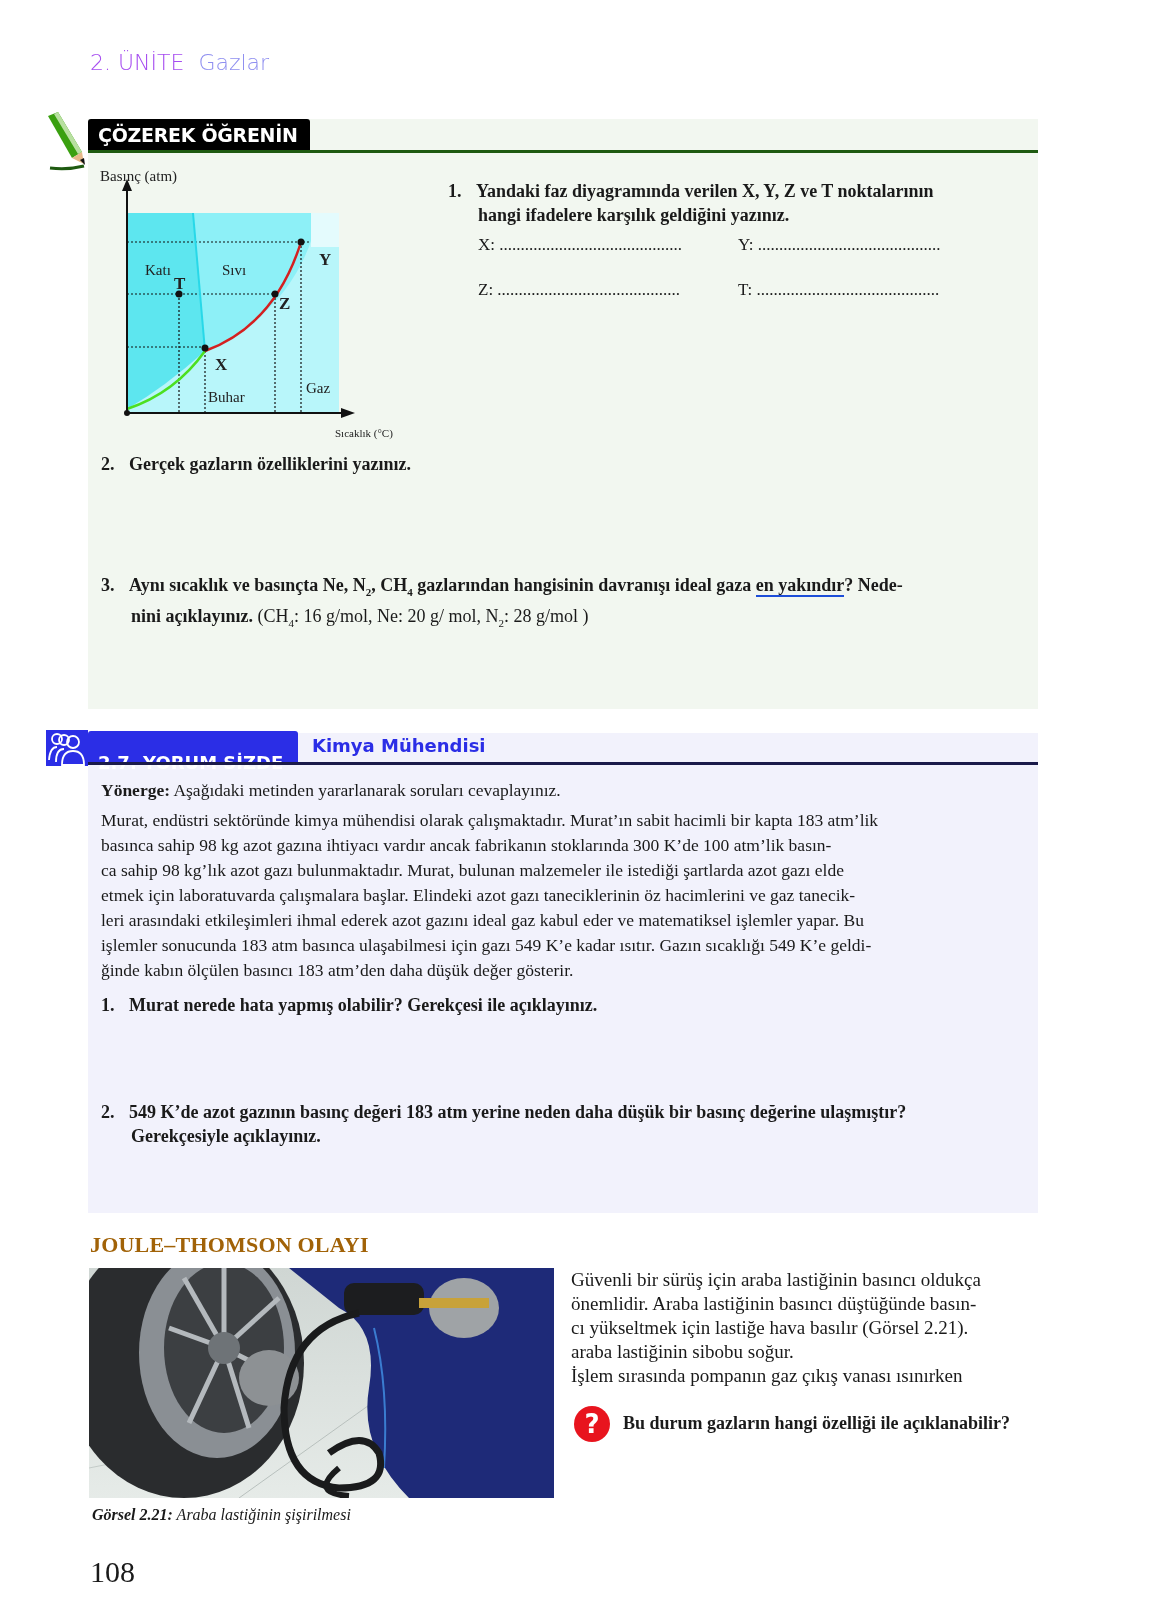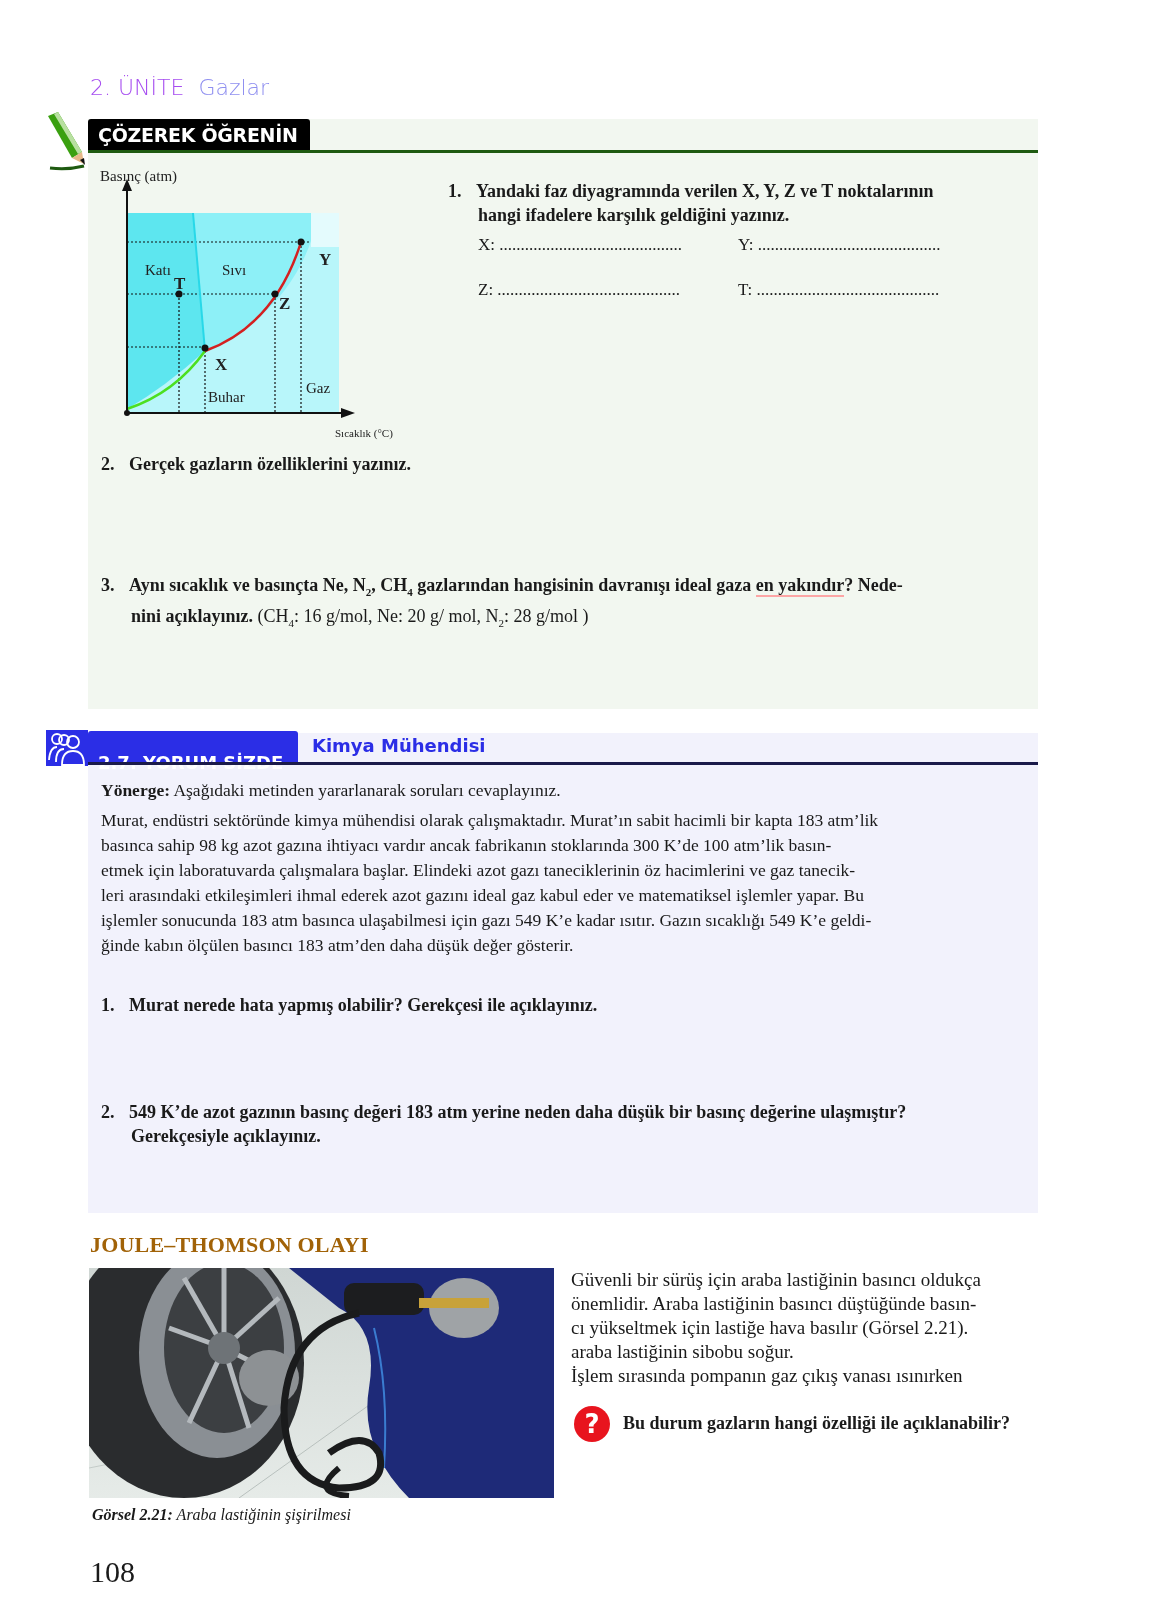--- a/index.html
+++ b/index.html
@@ -1,19 +1,19 @@
 <!DOCTYPE html>
 <html><head>
 <meta charset="utf-8">
 <style>
   * { box-sizing: border-box; margin: 0; padding: 0; }
   html, body { width: 1152px; height: 1624px; background: #ffffff; overflow: hidden; }
   body { position: relative; font-family: "Liberation Serif", "DejaVu Serif", serif; color: #1a1a1a; }
 
-  .unit-header { position: absolute; left: 90px; top: 50px; font-family: "DejaVu Sans", "Liberation Sans", sans-serif; font-size: 22px; margin-top: 25px; }
+  .unit-header { position: absolute; left: 90px; top: 50px; font-family: "DejaVu Sans", "Liberation Sans", sans-serif; font-size: 22px; }
   .unit-header .unit { color: #a64df0; font-weight: 300; }
   .unit-header .topic { color: #8f8ff0; margin-left: 14px; font-weight: 300; }
 
   
   .solve-box { position: absolute; left: 88px; top: 119px; width: 950px; height: 590px; background: #f2f7f0; }
   .solve-tab { position: absolute; left: 88px; top: 119px; width: 222px; height: 32px; background: #000000; border-radius: 3px 3px 0 0; color: #fff; font-family: "DejaVu Sans", "Liberation Sans", sans-serif; font-weight: bold; font-size: 19px; padding: 5px 0 0 10px; letter-spacing: -0.3px; }
   .solve-rule { position: absolute; left: 88px; top: 150px; width: 950px; height: 3px; background: #1e5a10; }
   .pencil { position: absolute; left: 44px; top: 112px; width: 50px; height: 60px; }
 
   .q-bold { font-weight: bold; font-size: 18px; line-height: 24px; }
@@ -24,21 +24,21 @@
   .q1 { position: absolute; left: 448px; top: 179px; width: 580px; }
   .q1 .body { padding-left: 30px; display: block; }
   .answers { position: absolute; left: 478px; top: 235px; width: 520px; font-size: 17px; }
   .answers .row { display: flex; height: 45px; }
   .answers .cell { width: 260px; }
 
   .q2 { position: absolute; left: 101px; top: 452px; }
   .q3 { position: absolute; left: 101px; top: 573px; width: 935px; }
   .q3 .line2 { padding-left: 30px; display: block; }
   .q3 .normal { font-weight: normal; }
-  .underline { border-bottom: 2px solid #fca5a5; }
+  .underline { border-bottom: 2px solid #1d4ed8; }
   sub { font-size: 11px; }
 
   
   .yorum-box { position: absolute; left: 88px; top: 733px; width: 950px; height: 480px; background: #f2f2fc; }
   .yorum-tab { position: absolute; left: 88px; top: 731px; width: 210px; height: 32px; background: #2b2ee6; border-radius: 3px 3px 0 0; color: #fff; font-family: "DejaVu Sans", "Liberation Sans", sans-serif; font-weight: bold; font-size: 18px; padding: 21px 0 0 10px; }
   .yorum-title { position: absolute; left: 312px; top: 735px; color: #2b2ee6; font-family: "DejaVu Sans", "Liberation Sans", sans-serif; font-weight: bold; font-size: 18px; }
   .yorum-rule { position: absolute; left: 48px; top: 762px; width: 990px; height: 3px; background: #1a1a4a; }
   .people-icon { position: absolute; left: 46px; top: 730px; width: 42px; height: 36px; }
 
   .yonerge { position: absolute; left: 101px; top: 778px; width: 930px; font-size: 17.5px; line-height: 25px; }
@@ -164,20 +164,21 @@
     <path d="M16,35 Q16,21 27,21 Q38,21 38,35 Z"></path>
   </g>
 </svg>
 
 <div class="yonerge">
   <b>Yönerge:</b><span> Aşağıdaki metinden yararlanarak soruları cevaplayınız.</span>
 </div>
 <div class="story">
   <div>Murat, endüstri sektöründe kimya mühendisi olarak çalışmaktadır. Murat’ın sabit hacimli bir kapta 183 atm’lik</div>
   <div>basınca sahip 98 kg azot gazına ihtiyacı vardır ancak fabrikanın stoklarında 300 K’de 100 atm’lik basın-</div>
+  <div>ca sahip 98 kg’lık azot gazı bulunmaktadır. Murat, bulunan malzemeler ile istediği şartlarda azot gazı elde</div>
   <div>etmek için laboratuvarda çalışmalara başlar. Elindeki azot gazı taneciklerinin öz hacimlerini ve gaz tanecik-</div>
   <div>leri arasındaki etkileşimleri ihmal ederek azot gazını ideal gaz kabul eder ve matematiksel işlemler yapar. Bu</div>
   <div>işlemler sonucunda 183 atm basınca ulaşabilmesi için gazı 549 K’e kadar ısıtır. Gazın sıcaklığı 549 K’e geldi-</div>
   <div>ğinde kabın ölçülen basıncı 183 atm’den daha düşük değer gösterir.</div>
 </div>
 <div class="yq1 q-bold">
   <span class="q-num">1.</span><span>Murat nerede hata yapmış olabilir? Gerekçesi ile açıklayınız.</span>
 </div>
 <div class="yq2 q-bold">
   <span class="q-num">2.</span><span>549 K’de azot gazının basınç değeri 183 atm yerine neden daha düşük bir basınç değerine ulaşmıştır?</span>

